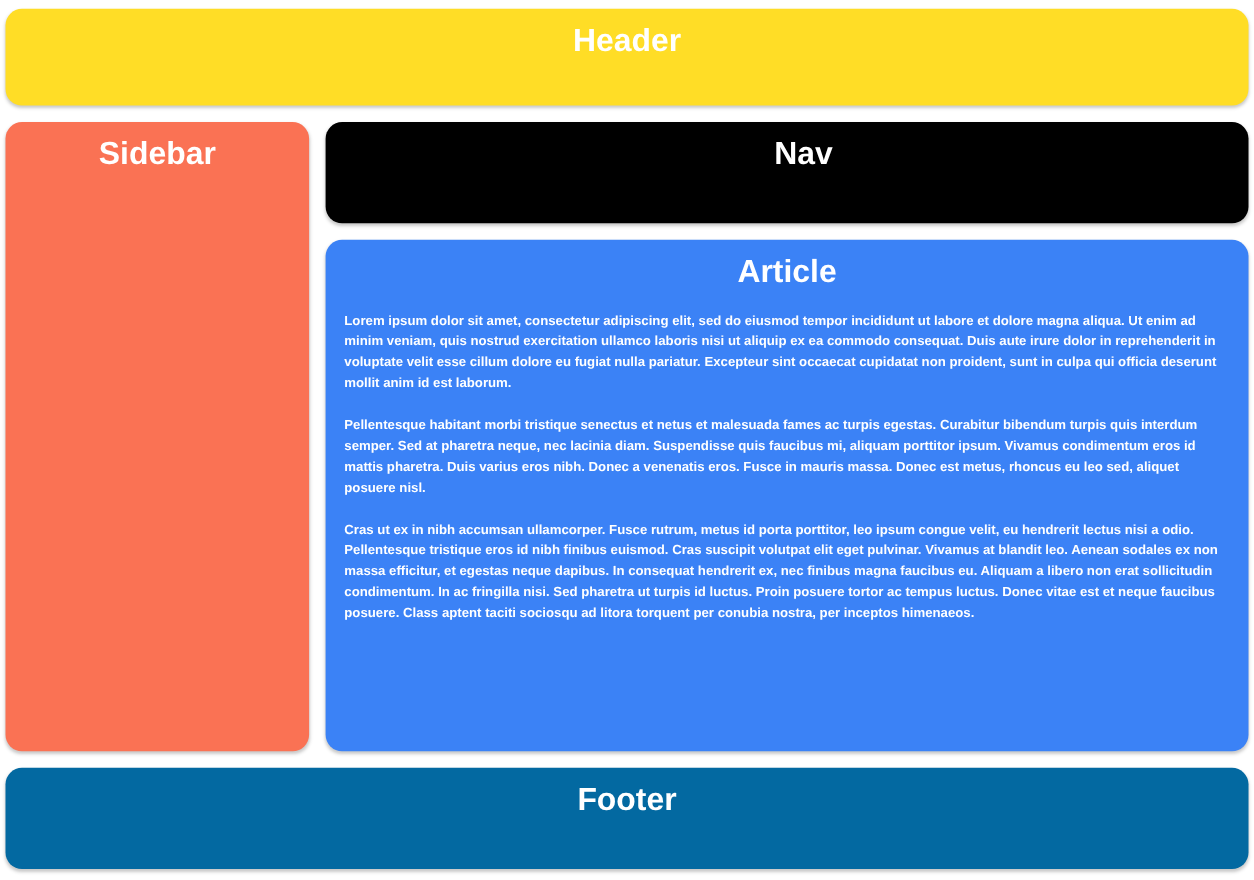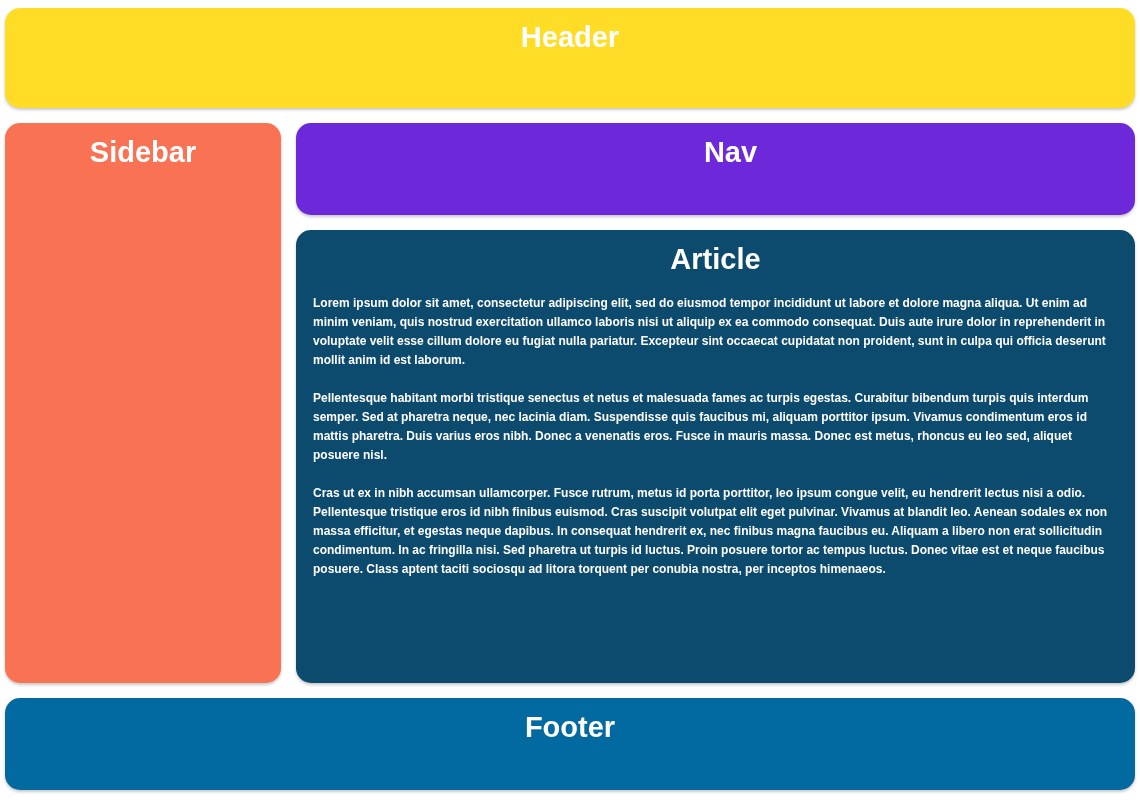--- a/index.html
+++ b/index.html
@@ -32,21 +32,21 @@
   }
   .panel-title {
     display: block;
     font-size: 29px;
     line-height: 1.16;
     text-align: center;
     padding-top: 13px;
     font-weight: bold;
   }
   .hdr {
-    height: 100px;
+    height: 88px;
     flex: 0 0 auto;
   }
   .middle-row {
     flex: 1 1 auto;
     display: flex;
     gap: 15px;
     min-height: 0;
   }
   .sidebar {
     width: 276px;
@@ -90,25 +90,25 @@
   </header>
 
   <div class="middle-row">
 
     <aside class="panel sidebar" style="background-color: rgb(250, 114, 84);">
       <span class="panel-title">Sidebar</span>
     </aside>
 
     <div class="main-col">
 
-      <nav class="panel nav" style="background-color: #6d28d9; padding-left: 30px;">
+      <nav class="panel nav" style="background-color: #000000; padding-left: 30px;">
         <span class="panel-title">Nav</span>
       </nav>
 
-      <article class="panel article" style="background-color: #0c4a6e;">
+      <article class="panel article" style="background-color: #3b82f6;">
         <span class="panel-title">Article</span>
         <p>Lorem ipsum dolor sit amet, consectetur adipiscing elit, sed do eiusmod tempor incididunt ut labore et dolore magna aliqua. Ut enim ad minim veniam, quis nostrud exercitation ullamco laboris nisi ut aliquip ex ea commodo consequat. Duis aute irure dolor in reprehenderit in voluptate velit esse cillum dolore eu fugiat nulla pariatur. Excepteur sint occaecat cupidatat non proident, sunt in culpa qui officia deserunt mollit anim id est laborum.</p>
         <p>Pellentesque habitant morbi tristique senectus et netus et malesuada fames ac turpis egestas. Curabitur bibendum turpis quis interdum semper. Sed at pharetra neque, nec lacinia diam. Suspendisse quis faucibus mi, aliquam porttitor ipsum. Vivamus condimentum eros id mattis pharetra. Duis varius eros nibh. Donec a venenatis eros. Fusce in mauris massa. Donec est metus, rhoncus eu leo sed, aliquet posuere nisl.</p>
         <p>Cras ut ex in nibh accumsan ullamcorper. Fusce rutrum, metus id porta porttitor, leo ipsum congue velit, eu hendrerit lectus nisi a odio. Pellentesque tristique eros id nibh finibus euismod. Cras suscipit volutpat elit eget pulvinar. Vivamus at blandit leo. Aenean sodales ex non massa efficitur, et egestas neque dapibus. In consequat hendrerit ex, nec finibus magna faucibus eu. Aliquam a libero non erat sollicitudin condimentum. In ac fringilla nisi. Sed pharetra ut turpis id luctus. Proin posuere tortor ac tempus luctus. Donec vitae est et neque faucibus posuere. Class aptent taciti sociosqu ad litora torquent per conubia nostra, per inceptos himenaeos.</p>
       </article>
 
     </div>
   </div>
 
   <footer class="panel ftr" style="background-color: #0369a1;">

